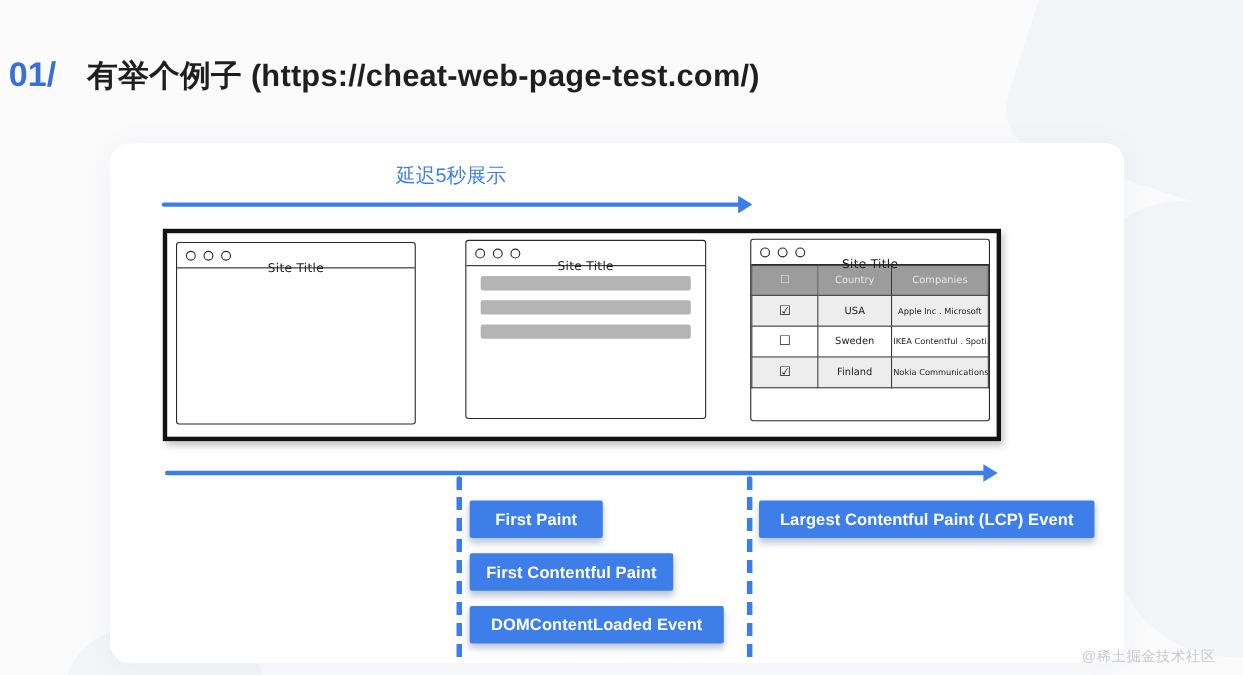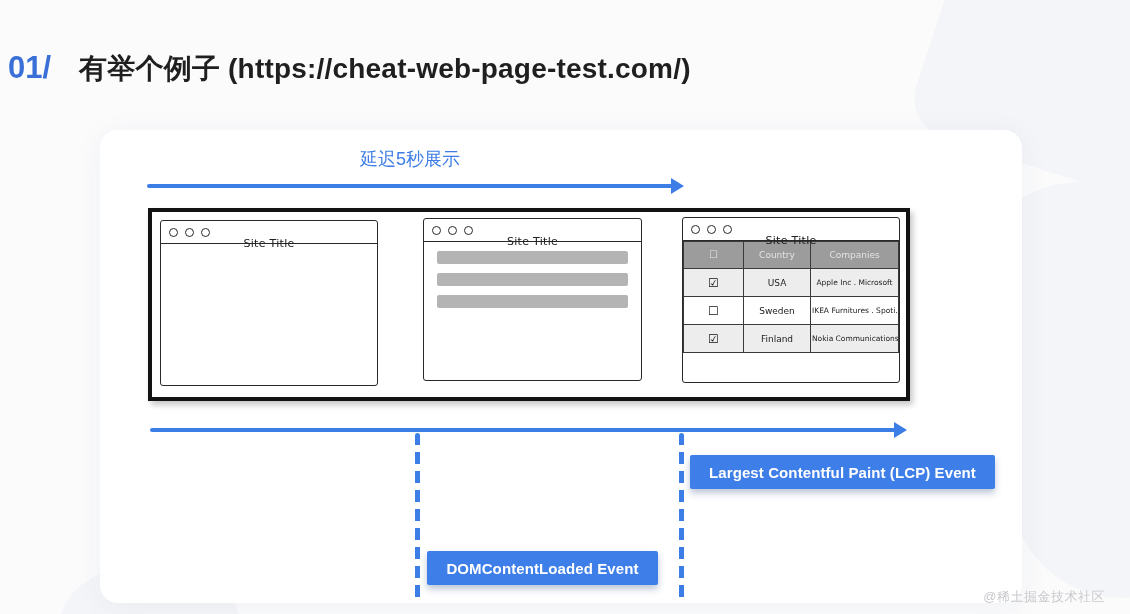--- a/index.html
+++ b/index.html
@@ -174,35 +174,37 @@
         </thead>
         <tbody>
           <tr class="odd">
             <td><span class="cb">☑</span></td>
             <td>USA</td>
             <td class="cell-companies">Apple Inc . Microsoft</td>
           </tr>
           <tr class="even">
             <td><span class="cb">☐</span></td>
             <td>Sweden</td>
-            <td class="cell-companies">IKEA Furnitures . Spoti.</td>
+            <td class="cell-companies">IKEA Contentful . Spoti.</td>
           </tr>
           <tr class="odd">
             <td><span class="cb">☑</span></td>
             <td>Finland</td>
             <td class="cell-companies">Nokia Communications</td>
           </tr>
         </tbody>
       </table>
     </div>
 
   </div>
 
   <div class="arrow timeline"></div>
   <div class="dashline d1"></div>
   <div class="dashline d2"></div>
 
+  <div class="badge fp">First Paint</div>
+  <div class="badge fcp">First Contentful Paint</div>
   <div class="badge dcl">DOMContentLoaded Event</div>
   <div class="badge lcp">Largest Contentful Paint (LCP) Event</div>
 
 </div>
 
 <div class="watermark">@稀土掘金技术社区</div>
 
 </body></html>

